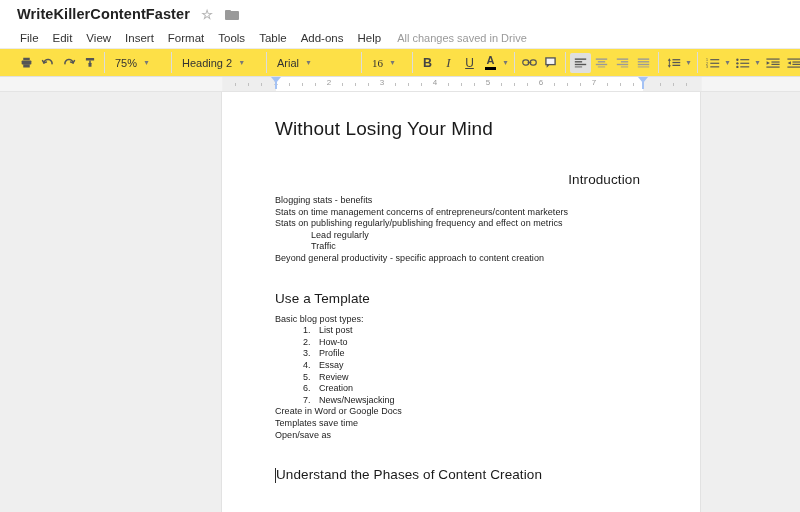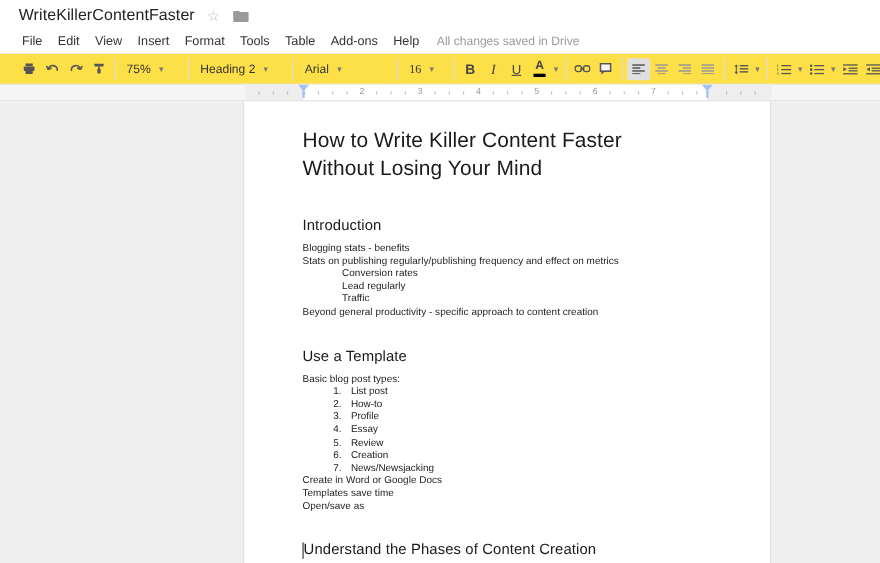--- a/index.html
+++ b/index.html
@@ -25,20 +25,21 @@
   }
 
   
   .titlebar {
     height: 28px;
     flex: 0 0 28px;
     display: flex;
     align-items: center;
     padding: 0 0 0 17px;
     background: #ffffff;
+    font-weight: bold;
   }
   .doc-title {
     font-size: 14.5px;
     color: #222222;
     letter-spacing: 0.1px;
     line-height: 16px;
     white-space: nowrap;
   }
   .title-icon {
     margin-left: 9px;
@@ -288,21 +289,21 @@
   }
   .doc-h2 {
     font-size: 13.5px;
     color: #1a1a1a;
     font-weight: normal;
     line-height: 18px;
     margin: 25px 0 6px 0;
     letter-spacing: 0.1px;
     position: relative;
   }
-  .doc-h2.first { margin-top: 30px; }
+  .doc-h2.first { margin-top: 30px; text-align: right; }
   .doc-p {
     font-size: 9px;
     color: #1c1c1c;
     line-height: 11.6px;
     margin: 0;
     letter-spacing: 0.05px;
   }
   .doc-p.ind1 { margin-left: 36px; }
   .doc-list {
     margin: 0;
@@ -594,27 +595,26 @@
         <span class="tri"></span>
         <span class="stem"></span>
       </div>
     </div>
   </div>
 
   <div class="canvas">
     <div class="page">
       <div class="page-inner">
 
-        <div class="doc-h1">How to Write Killer Content Faster</div>
         <div class="doc-h1">Without Losing Your Mind</div>
 
         <div class="doc-h2 first">Introduction</div>
         <p class="doc-p">Blogging stats - benefits</p>
+        <p class="doc-p">Stats on time management concerns of entrepreneurs/content marketers</p>
         <p class="doc-p">Stats on publishing regularly/publishing frequency and effect on metrics</p>
-        <p class="doc-p ind1">Conversion rates</p>
         <p class="doc-p ind1">Lead regularly</p>
         <p class="doc-p ind1">Traffic</p>
         <p class="doc-p">Beyond general productivity - specific approach to content creation</p>
 
         <div class="doc-h2">Use a Template</div>
         <p class="doc-p">Basic blog post types:</p>
         <ol class="doc-list">
           <li>List post</li>
           <li>How-to</li>
           <li>Profile</li>

